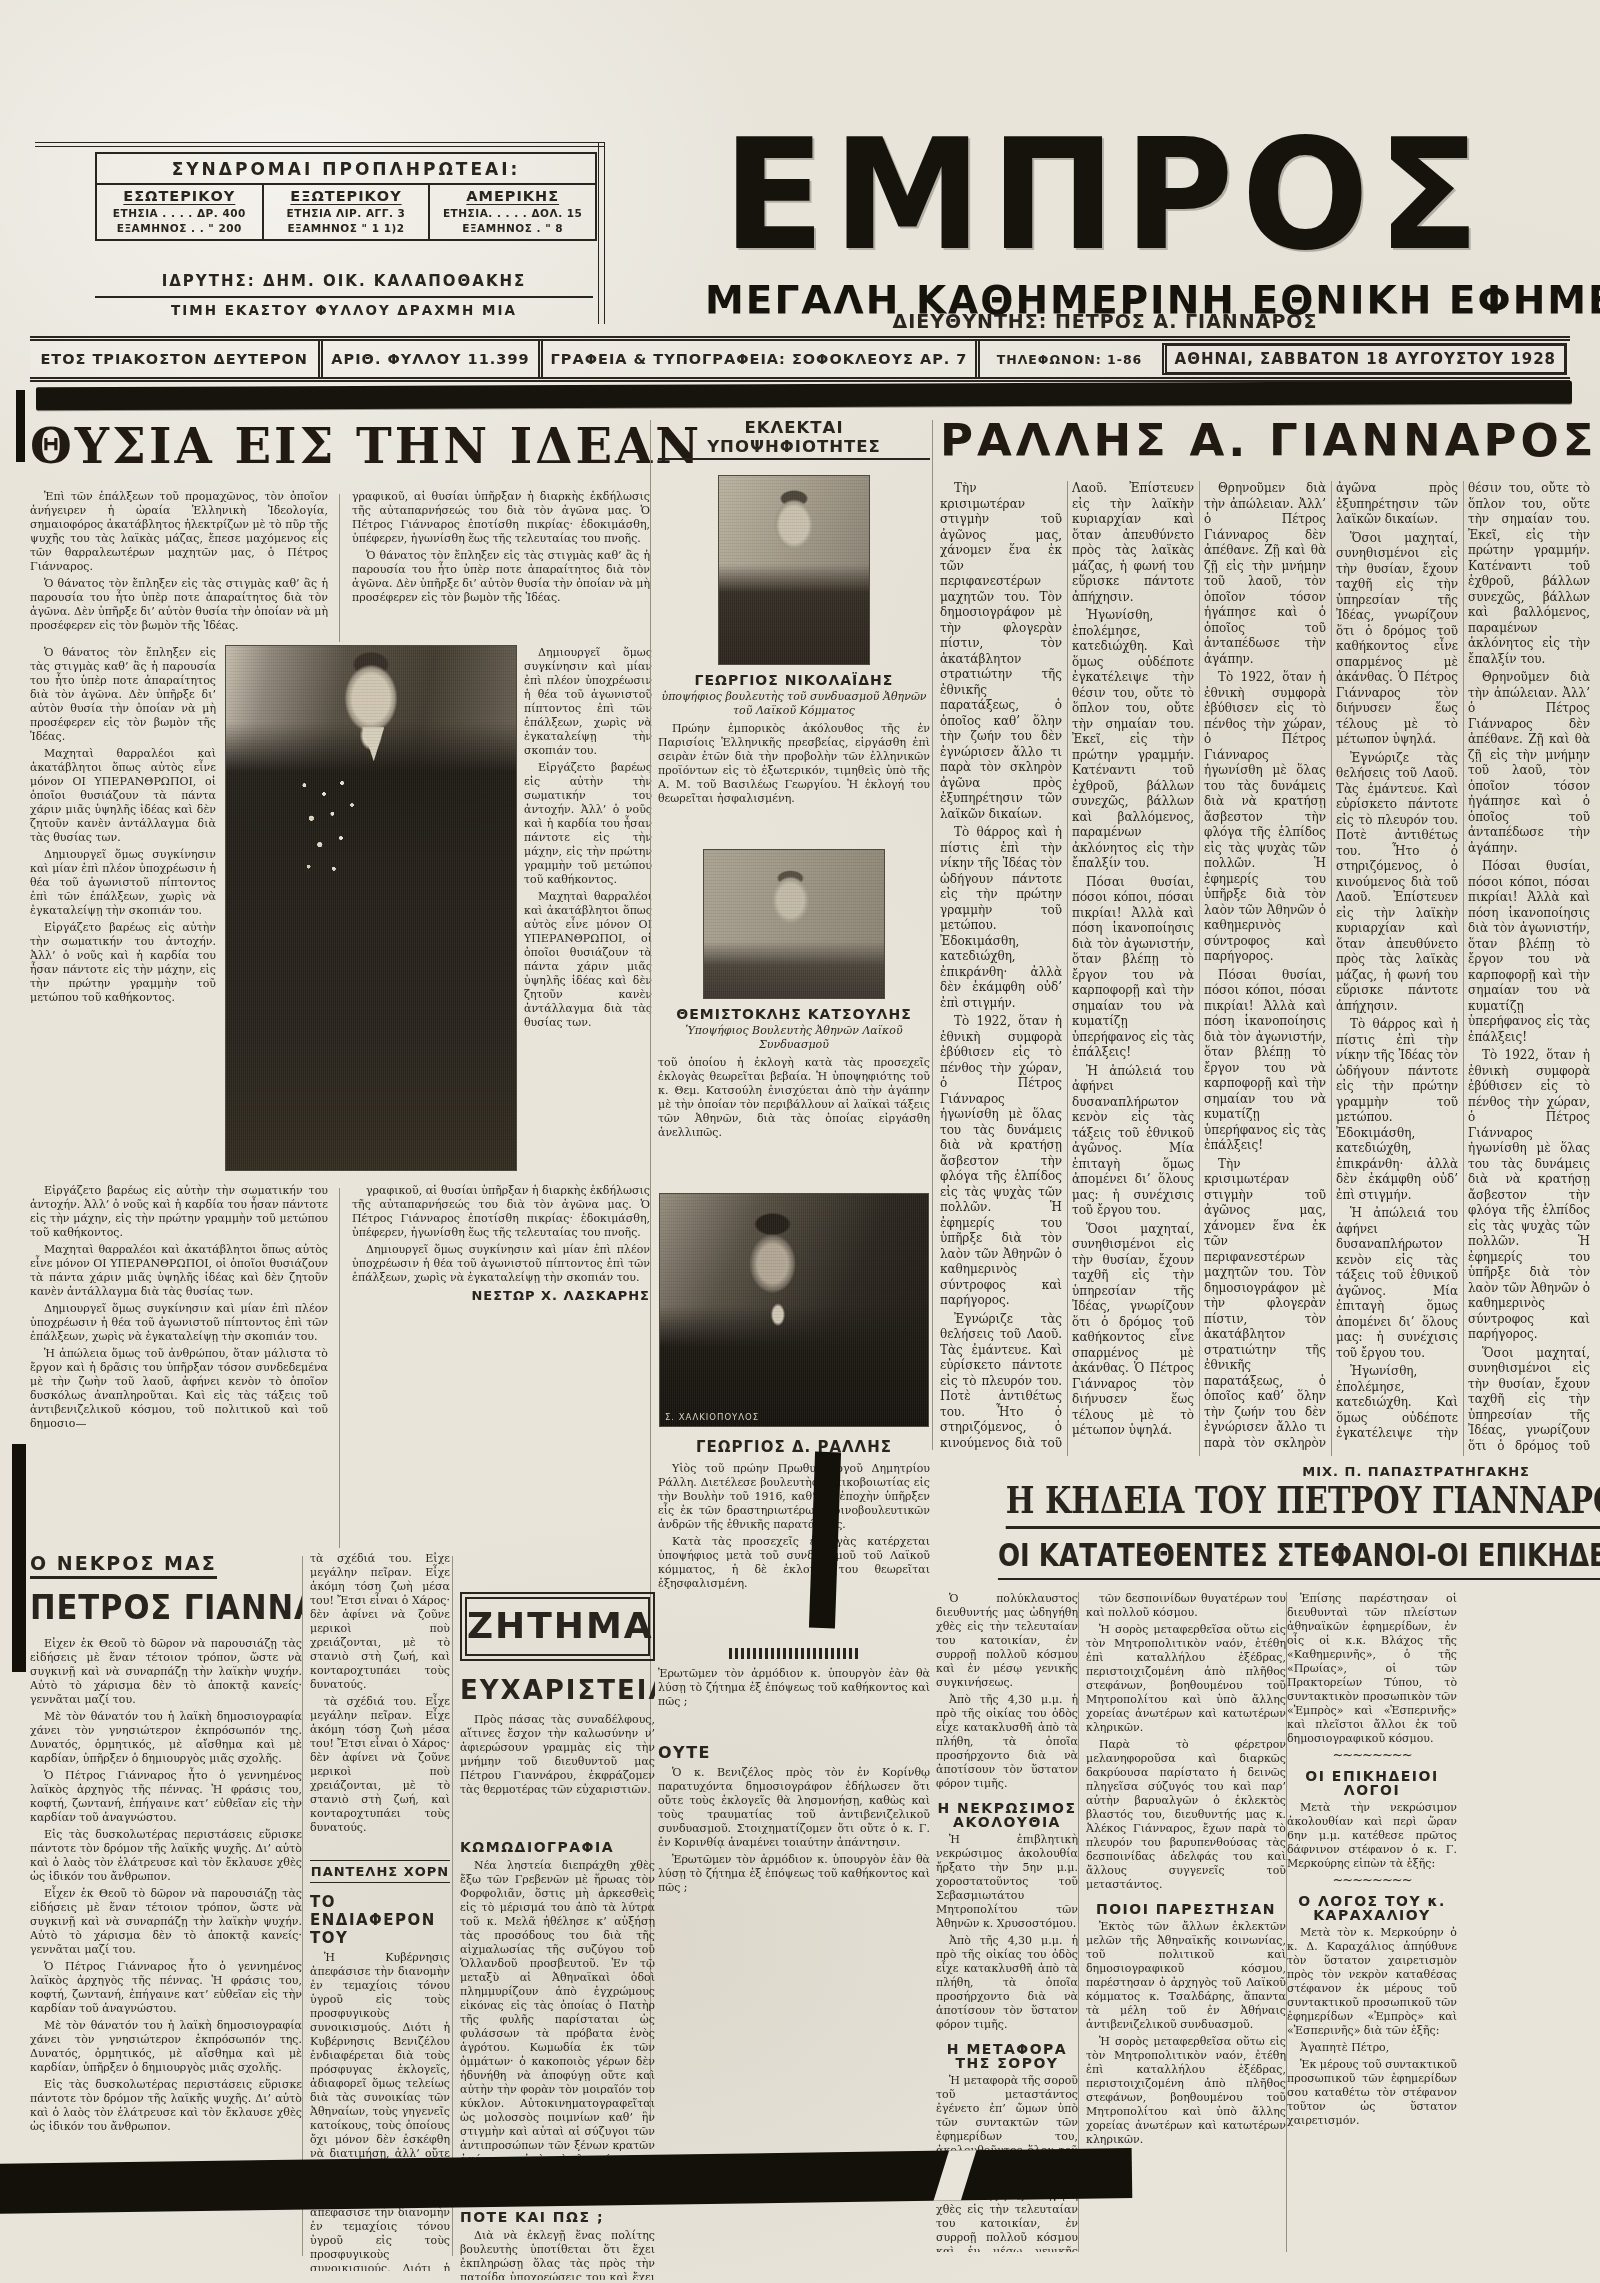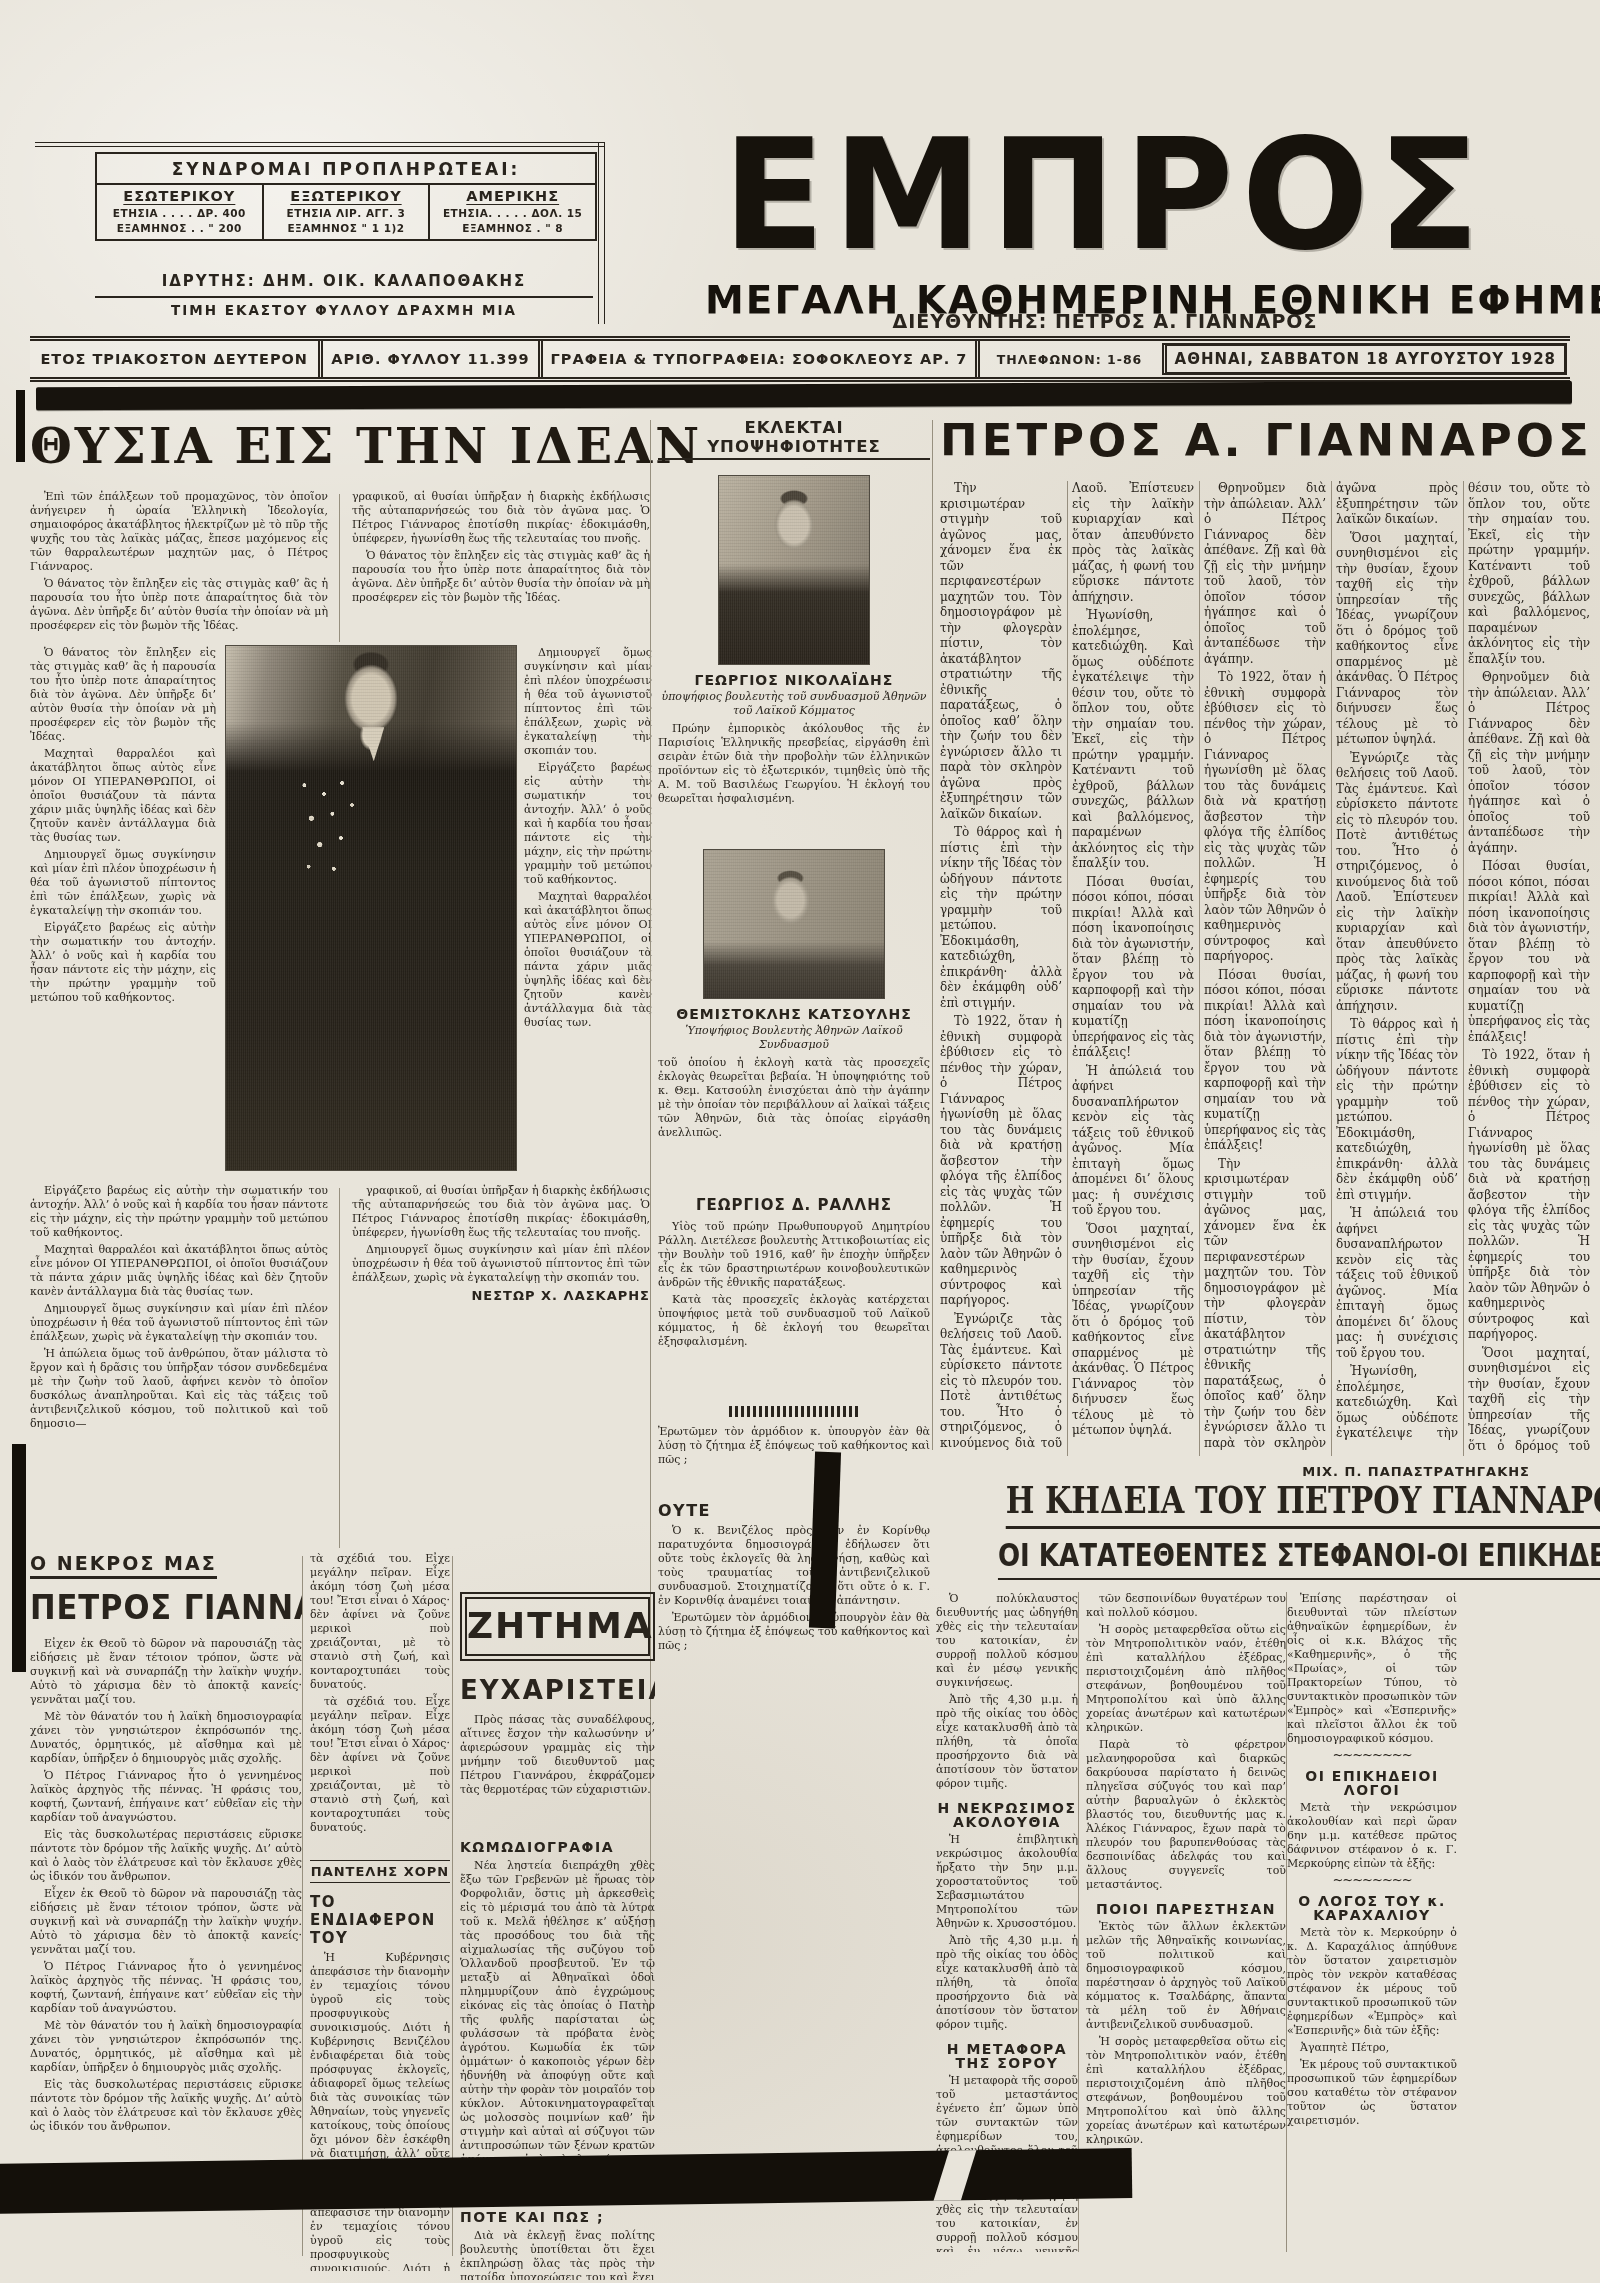--- a/index.html
+++ b/index.html
@@ -220,40 +220,44 @@
 
     <div class="photo ph-p2" style="width:180px;height:148px;margin:10px auto 0;">
         <span class="grain"></span>
       </div>
     <div class="cap-name sans b ctr">ΘΕΜΙΣΤΟΚΛΗΣ ΚΑΤΣΟΥΛΗΣ</div>
     <div class="cap-sub ctr">Ὑποψήφιος Βουλευτὴς Ἀθηνῶν Λαϊκοῦ Συνδυασμοῦ</div>
     <div class="txt" style="margin-top:5px;height:128px;">
       <p class="noind">τοῦ ὁποίου ἡ ἐκλογὴ κατὰ τὰς προσεχεῖς ἐκλογὰς θεωρεῖται βεβαία. Ἡ ὑποψηφιότης τοῦ κ. Θεμ. Κατσούλη ἐνισχύεται ἀπὸ τὴν ἀγάπην μὲ τὴν ὁποίαν τὸν περιβάλλουν αἱ λαϊκαὶ τάξεις τῶν Ἀθηνῶν, διὰ τὰς ὁποίας εἰργάσθη ἀνελλιπῶς.</p>
     </div>
 
+    <div class="photo ph-p3" style="width:268px;height:232px;margin:10px auto 0;">
+      <span class="grain"></span>
+      <span class="credit">Σ. ΧΑΛΚΙΟΠΟΥΛΟΣ</span>
+    </div>
     <div class="cap-name sans b ctr" style="font-size:15px;margin-top:12px;">ΓΕΩΡΓΙΟΣ Δ. ΡΑΛΛΗΣ</div>
     <div class="txt" style="margin-top:6px;height:178px;">
       <p>Υἱὸς τοῦ πρώην Πρωθυπουργοῦ Δημητρίου Ράλλη. Διετέλεσε βουλευτὴς Ἀττικοβοιωτίας εἰς τὴν Βουλὴν τοῦ 1916, καθ’ ἣν ἐποχὴν ὑπῆρξεν εἷς ἐκ τῶν δραστηριωτέρων κοινοβουλευτικῶν ἀνδρῶν τῆς ἐθνικῆς παρατάξεως.</p>
       <p>Κατὰ τὰς προσεχεῖς ἐκλογὰς κατέρχεται ὑποψήφιος μετὰ τοῦ συνδυασμοῦ τοῦ Λαϊκοῦ κόμματος, ἡ δὲ ἐκλογή του θεωρεῖται ἐξησφαλισμένη.</p>
     </div>
 
     <div class="bars-orn"></div>
     <div class="txt" style="height:62px;">
       <p class="noind">Ἐρωτῶμεν τὸν ἁρμόδιον κ. ὑπουργὸν ἐὰν θὰ λύσῃ τὸ ζήτημα ἐξ ἐπόψεως τοῦ καθήκοντος καὶ πῶς ;</p>
     </div>
     <div class="subhead left sans b" style="font-size:16px;margin-top:14px;">ΟΥΤΕ</div>
     <div class="txt" style="height:220px;">
       <p>Ὁ κ. Βενιζέλος πρὸς τὸν ἐν Κορίνθῳ παρατυχόντα δημοσιογράφον ἐδήλωσεν ὅτι οὔτε τοὺς ἐκλογεῖς θὰ λησμονήσῃ, καθὼς καὶ τοὺς τραυματίας τοῦ ἀντιβενιζελικοῦ συνδυασμοῦ. Στοιχηματίζομεν ὅτι οὔτε ὁ κ. Γ. ἐν Κορινθίᾳ ἀναμένει τοιαύτην ἀπάντησιν.</p>
       <p>Ἐρωτῶμεν τὸν ἁρμόδιον κ. ὑπουργὸν ἐὰν θὰ λύσῃ τὸ ζήτημα ἐξ ἐπόψεως τοῦ καθήκοντος καὶ πῶς ;</p>
     </div>
   </div>
 
   <div class="abs rule-v" style="left:932px;top:420px;height:1030px;"></div>
   <div class="abs" style="left:940px;top:414px;width:650px;">
-    <div class="hl-right sans ctr">ΠΕΤΡΟΣ Α. ΓΙΑΝΝΑΡΟΣ</div>
+    <div class="hl-right sans ctr">ΡΑΛΛΗΣ Α. ΓΙΑΝΝΑΡΟΣ</div>
     <div class="rcols" style="margin-top:14px;">
       <p>Τὴν κρισιμωτέραν στιγμὴν τοῦ ἀγῶνος μας, χάνομεν ἕνα ἐκ τῶν περιφανεστέρων μαχητῶν του. Τὸν δημοσιογράφον μὲ τὴν φλογερὰν πίστιν, τὸν ἀκατάβλητον στρατιώτην τῆς ἐθνικῆς παρατάξεως, ὁ ὁποῖος καθ’ ὅλην τὴν ζωήν του δὲν ἐγνώρισεν ἄλλο τι παρὰ τὸν σκληρὸν ἀγῶνα πρὸς ἐξυπηρέτησιν τῶν λαϊκῶν δικαίων.</p>
       <p>Τὸ θάρρος καὶ ἡ πίστις ἐπὶ τὴν νίκην τῆς Ἰδέας τὸν ὡδήγουν πάντοτε εἰς τὴν πρώτην γραμμὴν τοῦ μετώπου. Ἐδοκιμάσθη, κατεδιώχθη, ἐπικράνθη· ἀλλὰ δὲν ἐκάμφθη οὐδ’ ἐπὶ στιγμήν.</p>
       <p>Τὸ 1922, ὅταν ἡ ἐθνικὴ συμφορὰ ἐβύθισεν εἰς τὸ πένθος τὴν χώραν, ὁ Πέτρος Γιάνναρος ἠγωνίσθη μὲ ὅλας του τὰς δυνάμεις διὰ νὰ κρατήσῃ ἄσβεστον τὴν φλόγα τῆς ἐλπίδος εἰς τὰς ψυχὰς τῶν πολλῶν. Ἡ ἐφημερίς του ὑπῆρξε διὰ τὸν λαὸν τῶν Ἀθηνῶν ὁ καθημερινὸς σύντροφος καὶ παρήγορος.</p>
       <p>Ἐγνώριζε τὰς θελήσεις τοῦ Λαοῦ. Τὰς ἐμάντευε. Καὶ εὑρίσκετο πάντοτε εἰς τὸ πλευρόν του. Ποτὲ ἀντιθέτως του. Ἦτο ὁ στηριζόμενος, ὁ κινούμενος διὰ τοῦ Λαοῦ. Ἐπίστευεν εἰς τὴν λαϊκὴν κυριαρχίαν καὶ ὅταν ἀπευθύνετο πρὸς τὰς λαϊκὰς μάζας, ἡ φωνή του εὕρισκε πάντοτε ἀπήχησιν.</p>
       <p>Ἠγωνίσθη, ἐπολέμησε, κατεδιώχθη. Καὶ ὅμως οὐδέποτε ἐγκατέλειψε τὴν θέσιν του, οὔτε τὸ ὅπλον του, οὔτε τὴν σημαίαν του. Ἐκεῖ, εἰς τὴν πρώτην γραμμήν. Κατέναντι τοῦ ἐχθροῦ, βάλλων συνεχῶς, βάλλων καὶ βαλλόμενος, παραμένων ἀκλόνητος εἰς τὴν ἔπαλξίν του.</p>
       <p>Πόσαι θυσίαι, πόσοι κόποι, πόσαι πικρίαι! Ἀλλὰ καὶ πόση ἱκανοποίησις διὰ τὸν ἀγωνιστήν, ὅταν βλέπῃ τὸ ἔργον του νὰ καρποφορῇ καὶ τὴν σημαίαν του νὰ κυματίζῃ ὑπερήφανος εἰς τὰς ἐπάλξεις!</p>
       <p>Ἡ ἀπώλειά του ἀφήνει δυσαναπλήρωτον κενὸν εἰς τὰς τάξεις τοῦ ἐθνικοῦ ἀγῶνος. Μία ἐπιταγὴ ὅμως ἀπομένει δι’ ὅλους μας: ἡ συνέχισις τοῦ ἔργου του.</p>
       <p>Ὅσοι μαχηταί, συνηθισμένοι εἰς τὴν θυσίαν, ἔχουν ταχθῆ εἰς τὴν ὑπηρεσίαν τῆς Ἰδέας, γνωρίζουν ὅτι ὁ δρόμος τοῦ καθήκοντος εἶνε σπαρμένος μὲ ἀκάνθας. Ὁ Πέτρος Γιάνναρος τὸν διήνυσεν ἕως τέλους μὲ τὸ μέτωπον ὑψηλά.</p>
       <p>Θρηνοῦμεν διὰ τὴν ἀπώλειαν. Ἀλλ’ ὁ Πέτρος Γιάνναρος δὲν ἀπέθανε. Ζῇ καὶ θὰ ζῇ εἰς τὴν μνήμην τοῦ λαοῦ, τὸν ὁποῖον τόσον ἠγάπησε καὶ ὁ ὁποῖος τοῦ ἀνταπέδωσε τὴν ἀγάπην.</p>

